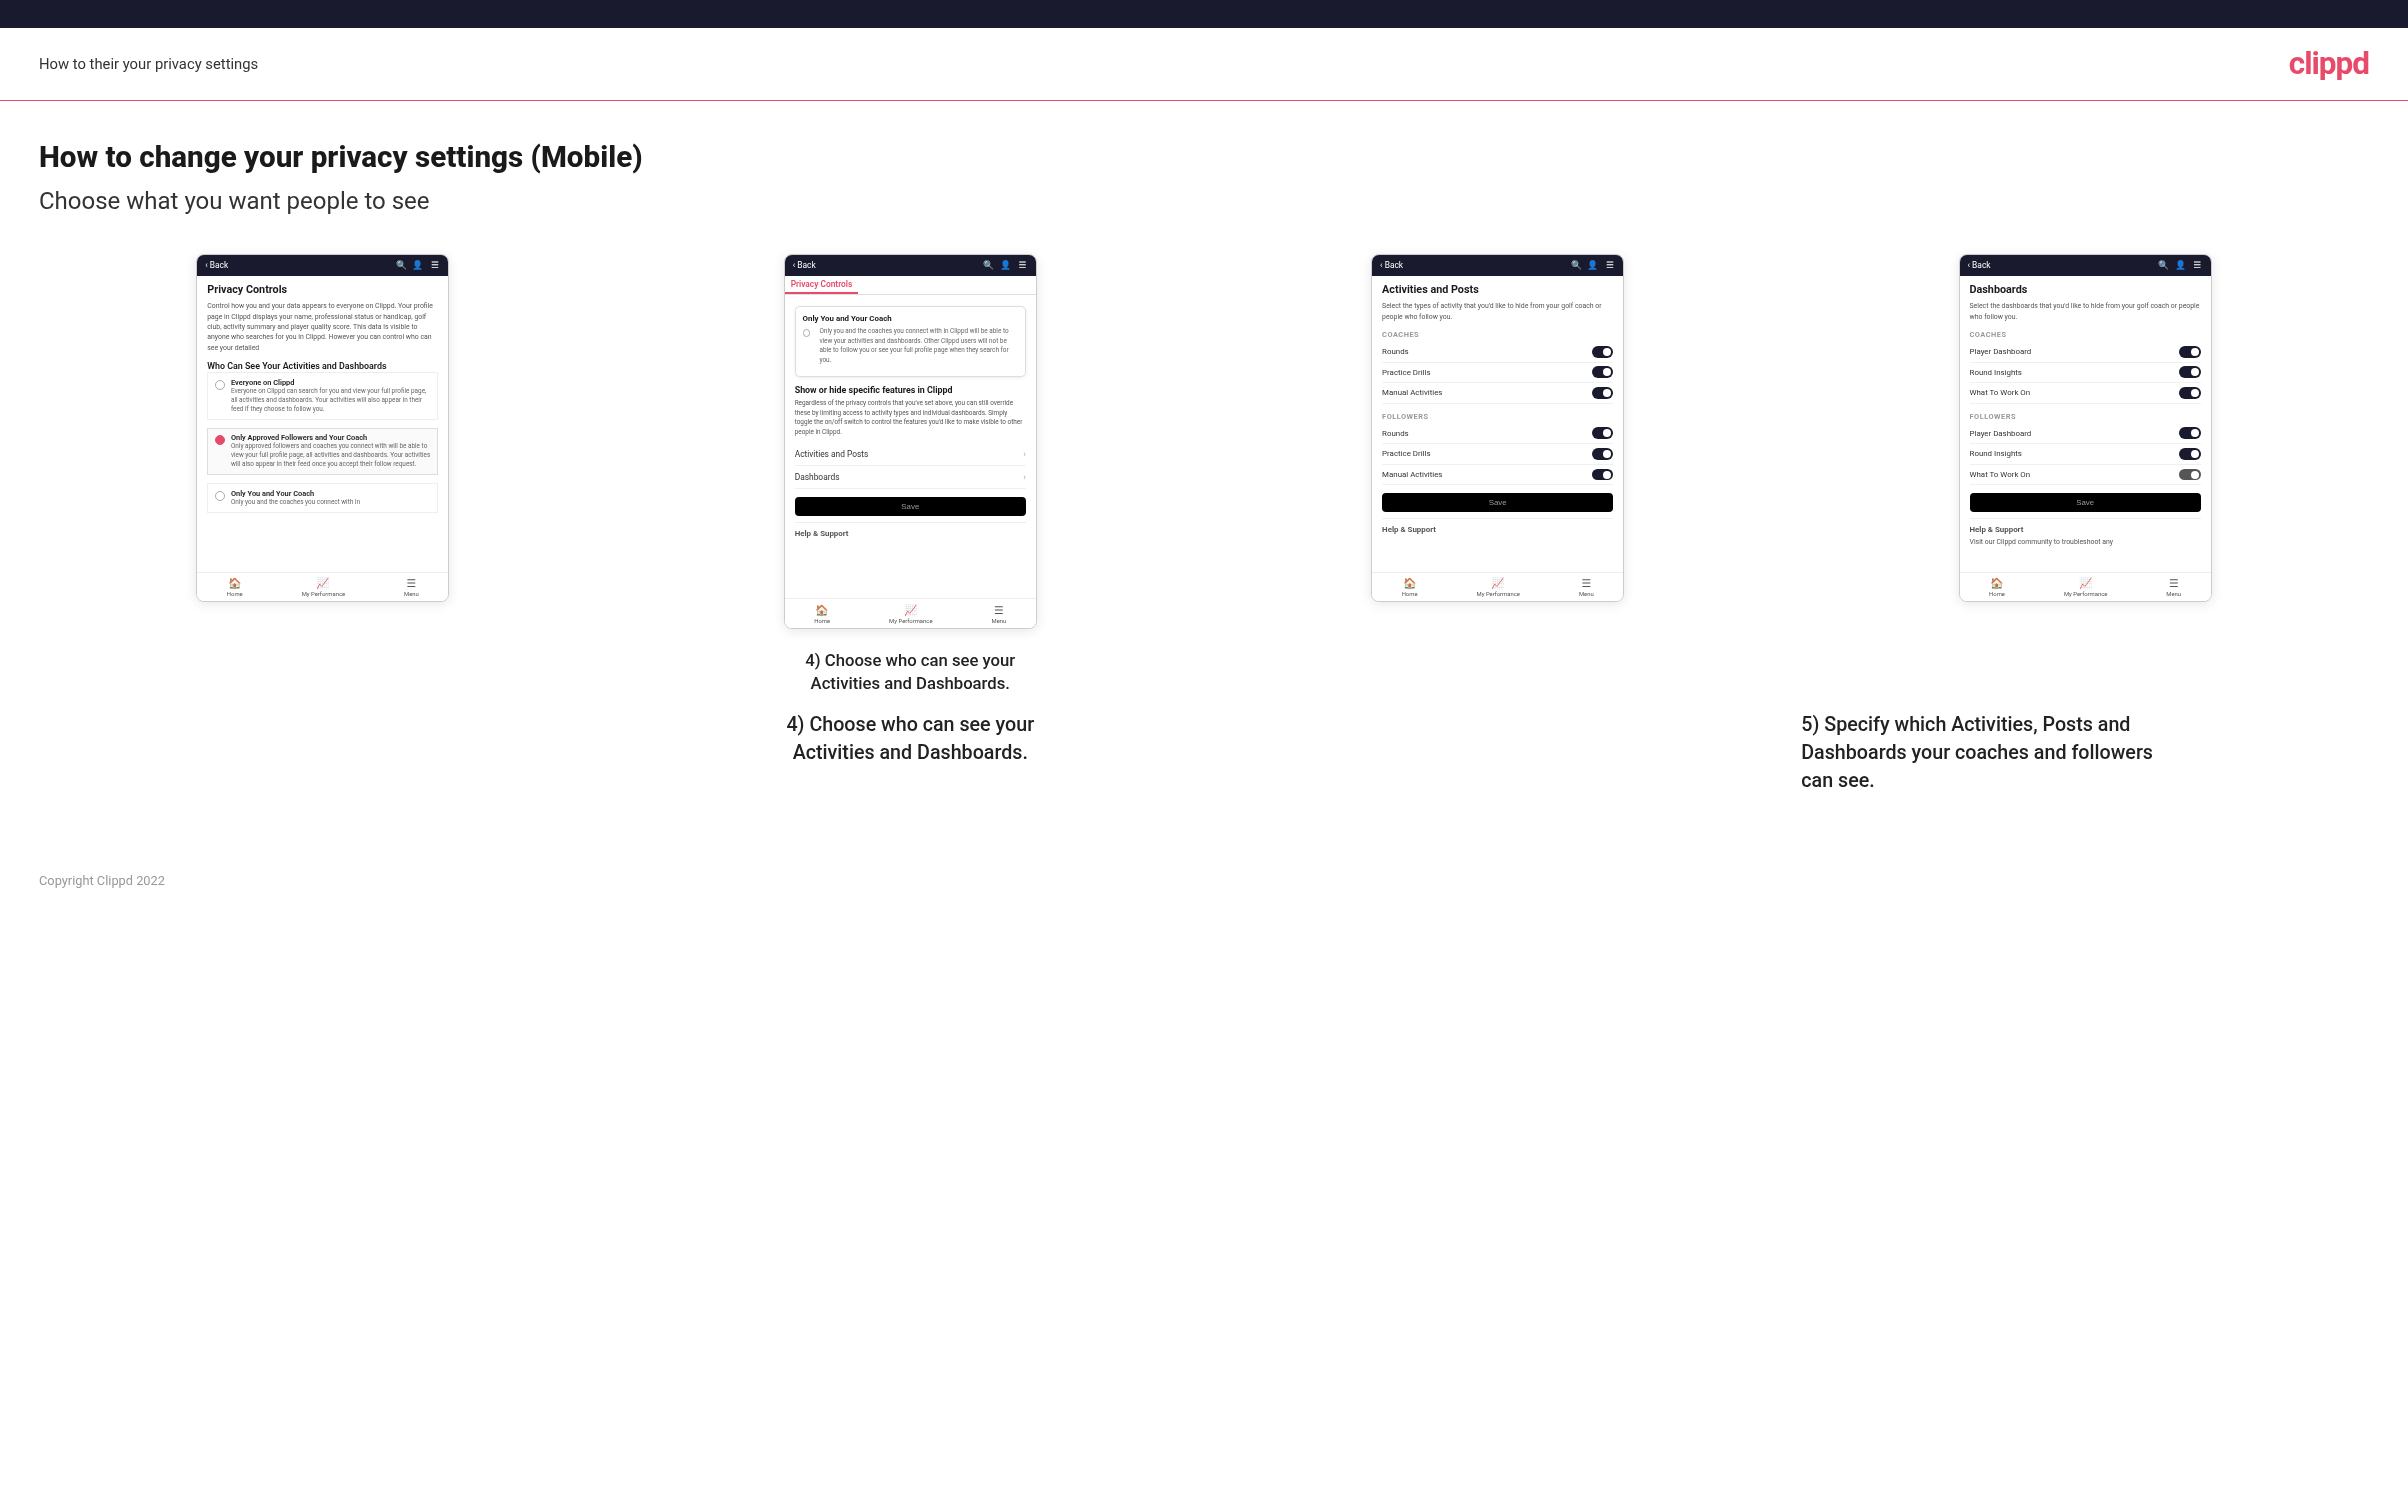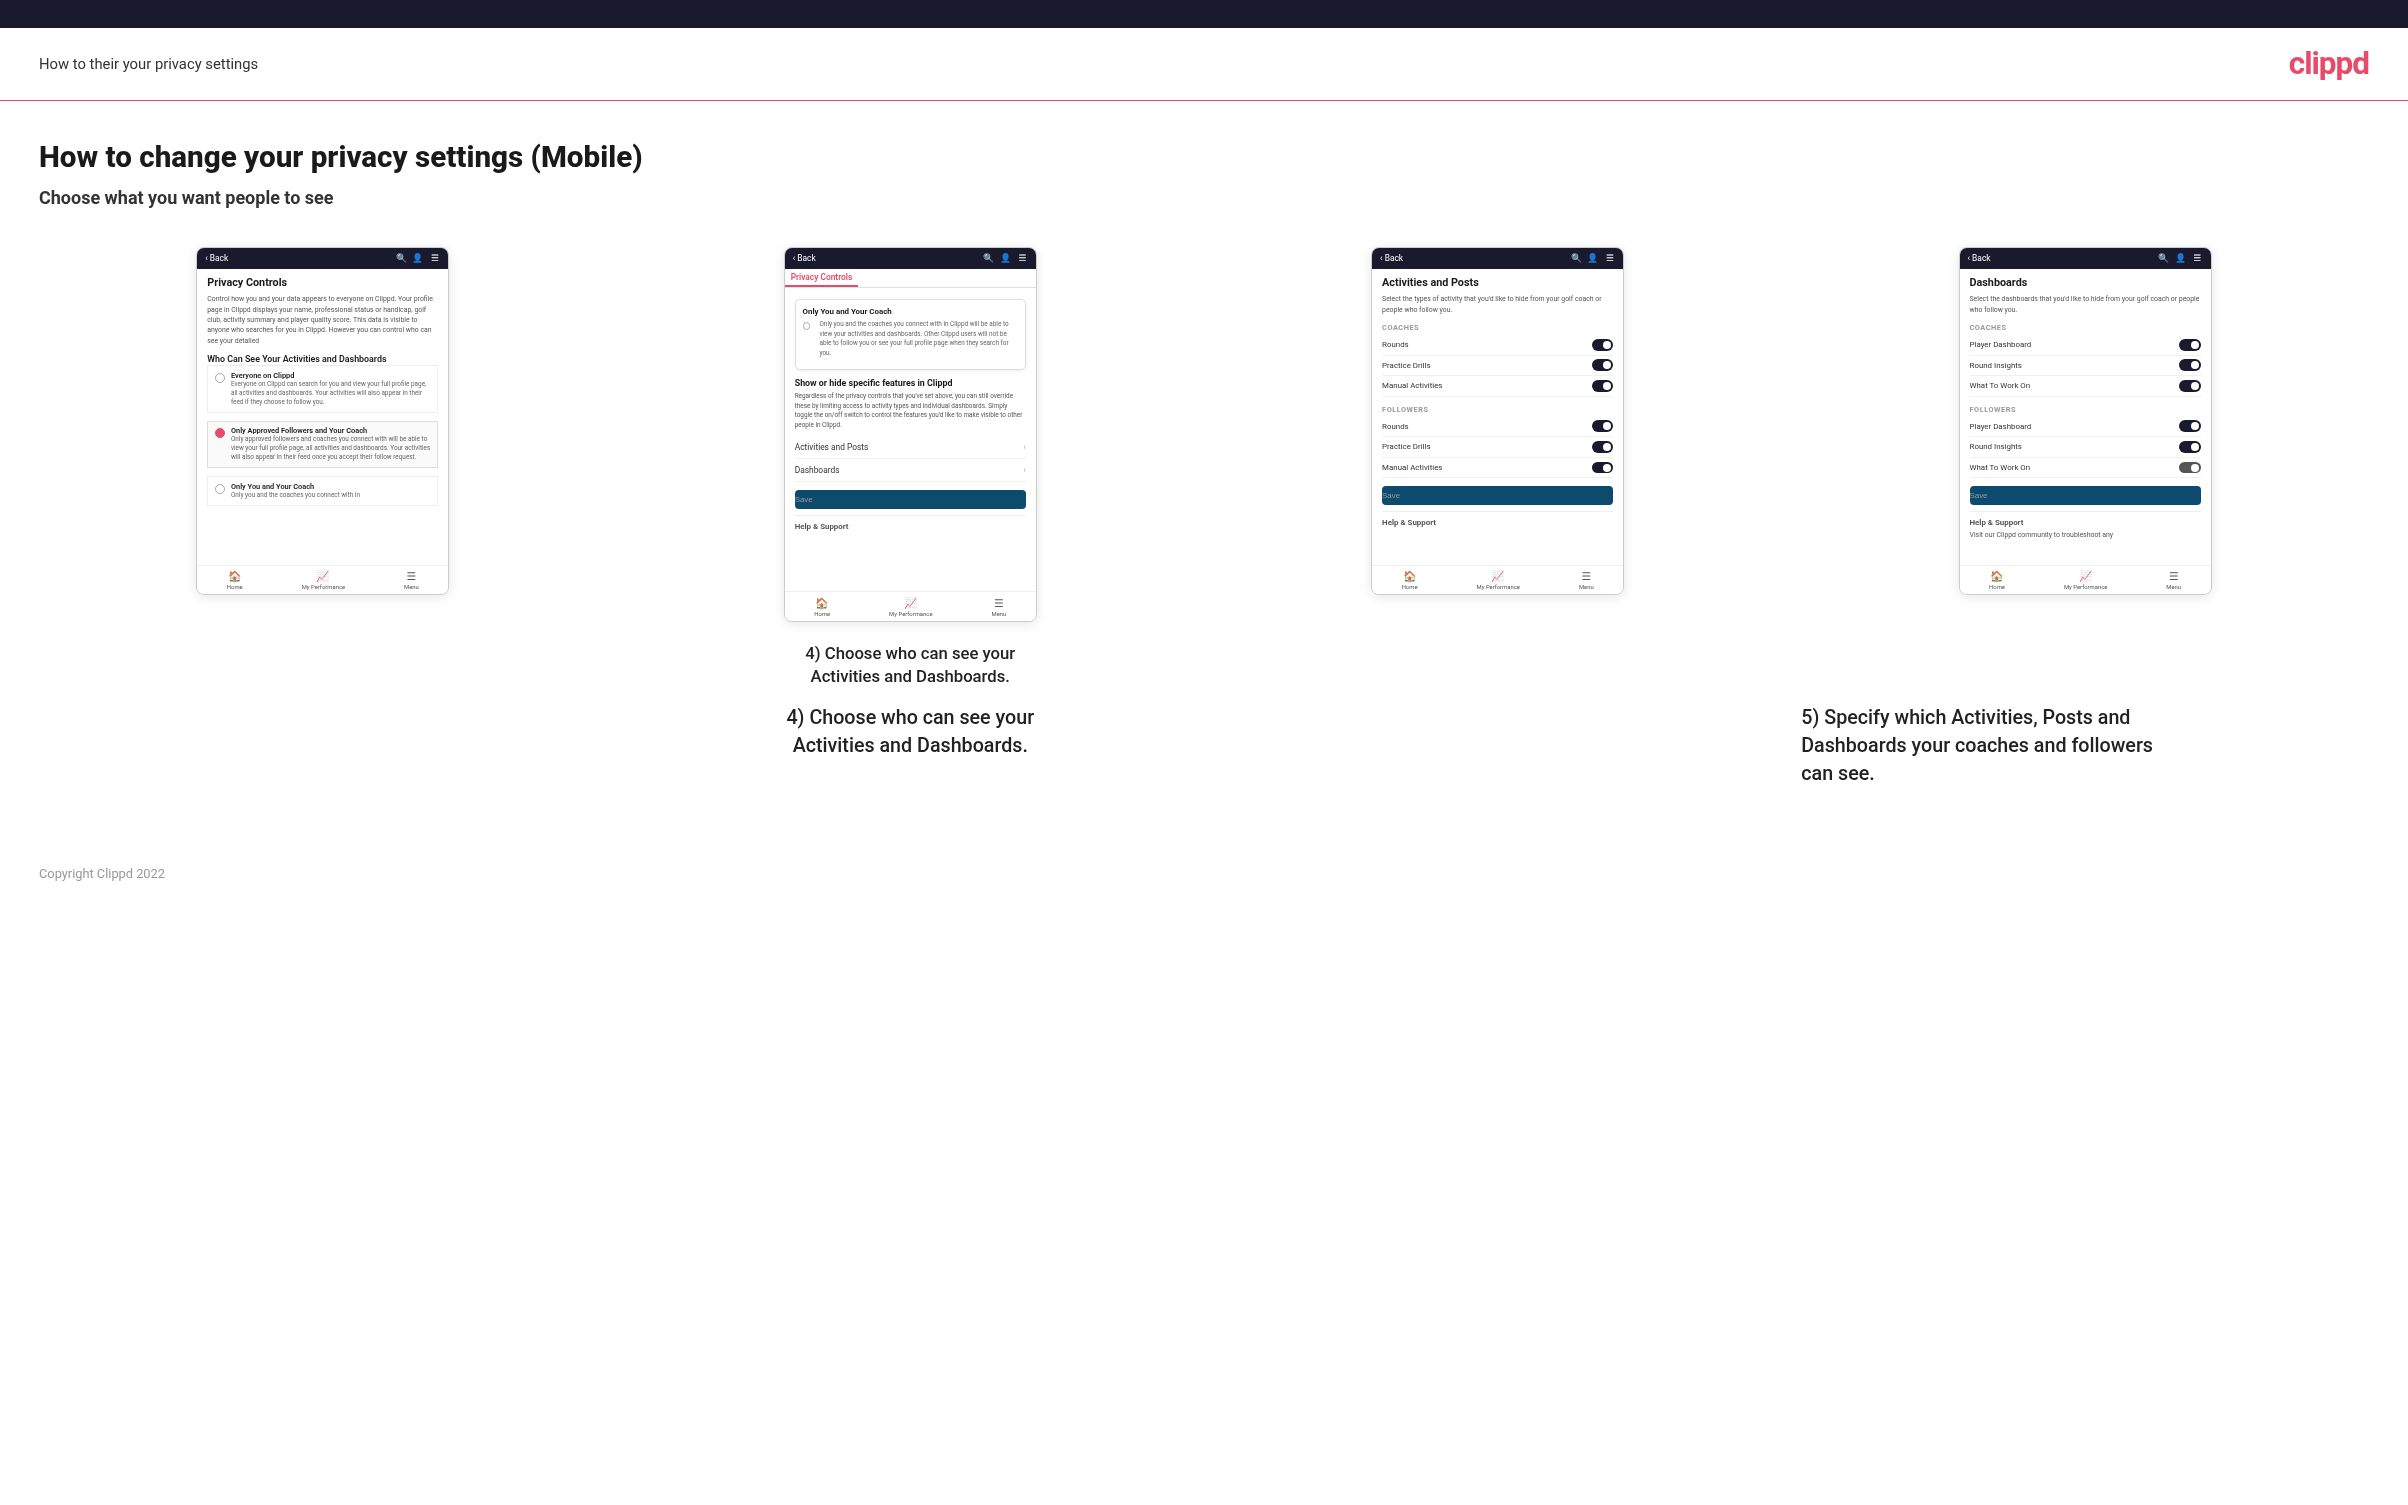--- a/index.html
+++ b/index.html
@@ -42,23 +42,23 @@
       max-width: 2409px;
     }
 
     .page-heading {
       font-size: 29.6px;
       font-weight: 800;
       color: #1a1a1a;
       margin-bottom: 13px;
     }
     .page-subheading {
-      font-size: 18px;
+      font-size: 24px;
       color: #333;
-      font-weight: 700;
+      font-weight: 400;
       margin-bottom: 39px;
     }
 
     
     .screenshots-row {
       display: flex;
       gap: 19.7px;
       justify-content: space-between;
     }
 
@@ -226,25 +226,25 @@
       color: #999;
       letter-spacing: 0.5px;
       text-transform: uppercase;
       margin-top: 7.9px;
       margin-bottom: 3px;
     }
 
     
     .mob-save-btn {
       width: 100%;
-      background: #0c4a6e;
+      background: #000000;
       border: none;
       border-radius: 3.9px;
       padding: 4.9px 0;
-      text-align: left;
+      text-align: center;
       font-size: 7.9px;
       color: #999;
       margin-top: 7.9px;
     }
 
     
     .mob-help-text {
       font-size: 7.9px;
       color: #555;
       font-weight: 700;

